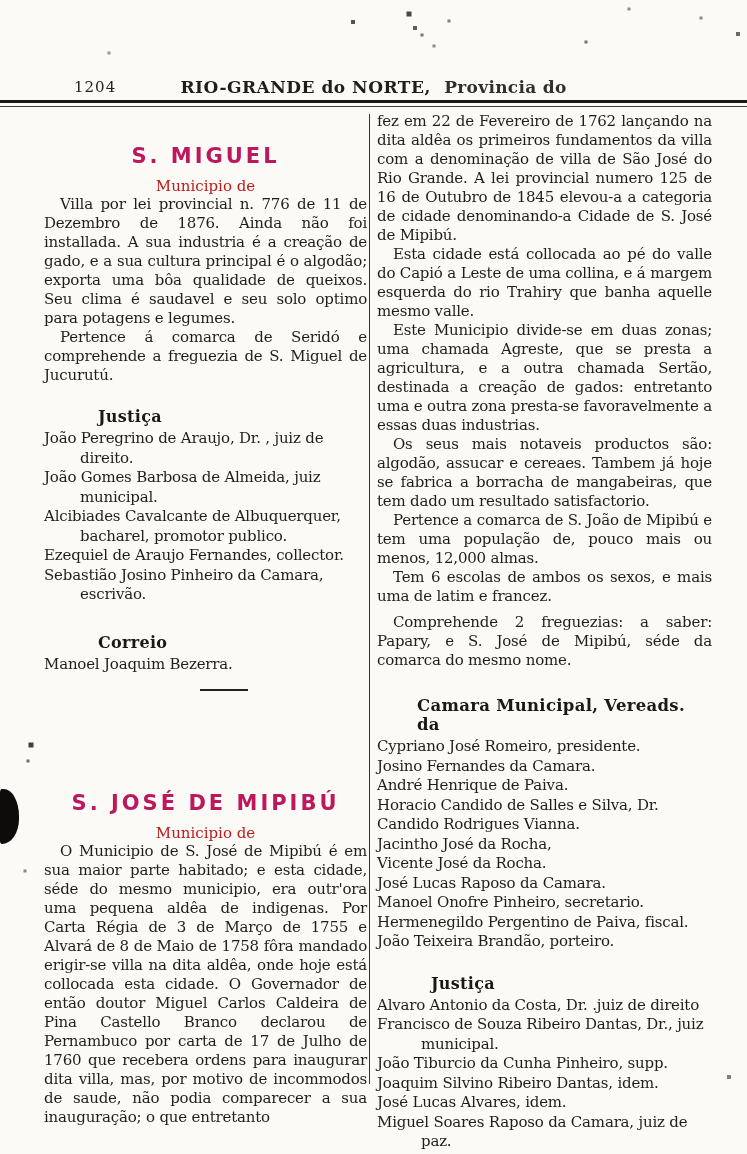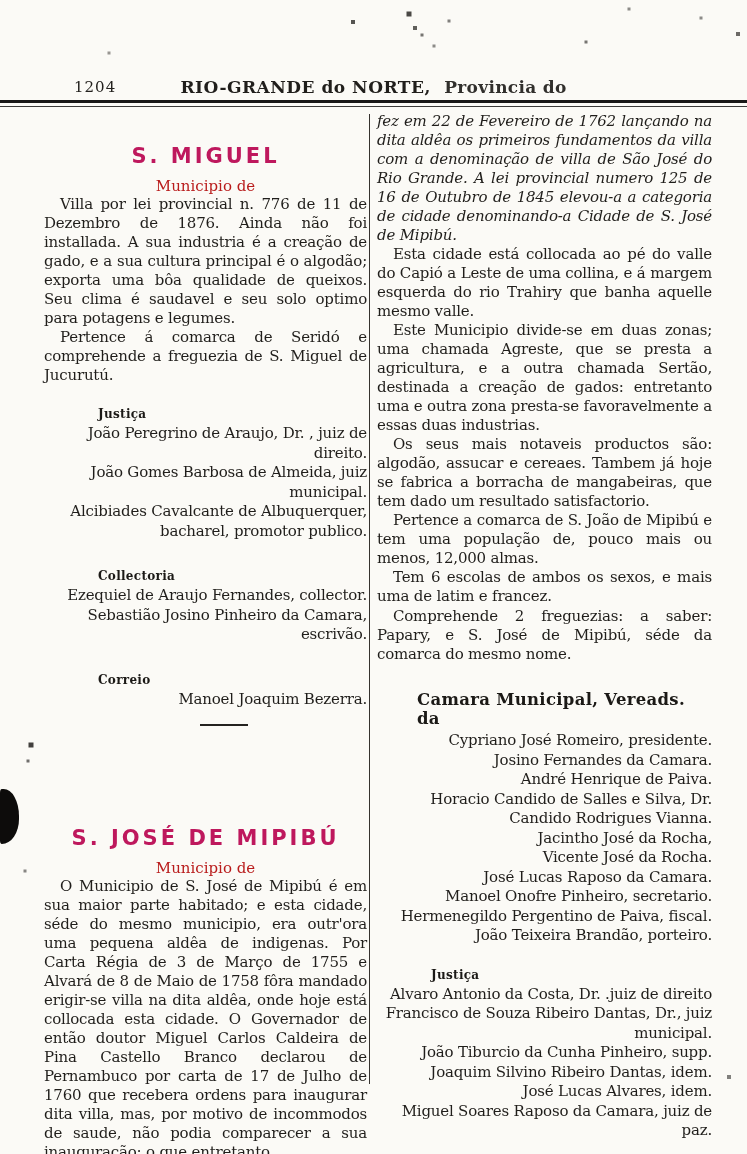--- a/index.html
+++ b/index.html
@@ -51,34 +51,34 @@
   .st2{margin-top:100px;}
   .sec-sub{
     text-align:center;font-size:15px;margin-top:9px;color:#b91c1c;
   }
   p.body{
     font-size:15px;line-height:19px;
     text-align:justify;text-justify:inter-word;
     margin:0;letter-spacing:-0.2px;
   }
   p.jpara{text-indent:16px;}
-  p.noindent{text-indent:0;font-style:italic;}
+  p.noindent{text-indent:0;}
   .firstpara{margin-top:17px;}
 
   .sub-head{
-    font-weight:bold;font-size:12px;color:#1b1916;
+    font-weight:bold;font-size:16px;color:#1b1916;
     margin:22px 0 3px 54px;letter-spacing:0.3px;
   }
   .sub-head.gap-lg{margin-top:28px;}
   .sub-head.camara{margin-left:40px;margin-top:26px;font-size:16.5px;}
 
   p.entry{
     font-size:15px;line-height:19.5px;margin:0;
     padding-left:36px;text-indent:-36px;
-    letter-spacing:-0.2px;text-align:right;
+    letter-spacing:-0.2px;text-align:left;
   }
   .col-right p.entry{padding-left:44px;text-indent:-44px;}
 
   .small-rule{
     width:48px;height:2px;background:#24221f;
     margin:15px 0 0 156px;
   }
 
   
   .ink-blot{
@@ -127,21 +127,20 @@
     <div class="sec-sub">Municipio de</div>
 
     <p class="body jpara firstpara">Villa por lei provincial n. 776 de 11 de Dezembro de 1876. Ainda não foi installada. A sua industria é a creação de gado, e a sua cultura principal é o algodão; exporta uma bôa qualidade de queixos. Seu clima é saudavel e seu solo optimo para potagens e legumes.</p>
     <p class="body jpara">Pertence á comarca de Seridó e comprehende a freguezia de S. Miguel de Jucurutú.</p>
 
     <div class="sub-head">Justiça</div>
     <p class="entry">João Peregrino de Araujo, Dr. , juiz de direito.</p>
     <p class="entry">João Gomes Barbosa de Almeida, juiz municipal.</p>
     <p class="entry">Alcibiades Cavalcante de Albuquerquer, bacharel, promotor publico.</p>
 
-    <div class="sub-head gap-lg">Collectoria</div>
     <p class="entry">Ezequiel de Araujo Fernandes, collector.</p>
     <p class="entry">Sebastião Josino Pinheiro da Camara, escrivão.</p>
 
     <div class="sub-head gap-lg">Correio</div>
     <p class="entry">Manoel Joaquim Bezerra.</p>
 
     <div class="small-rule"></div>
 
     <div class="sec-title st2">S. JOSÉ DE MIPIBÚ</div>
     <div class="sec-sub">Municipio de</div>
@@ -150,21 +149,21 @@
   </div>
 
   <div class="col col-right">
 
     <p class="body noindent">fez em 22 de Fevereiro de 1762 lançando na dita aldêa os primeiros fundamentos da villa com a denominação de villa de São José do Rio Grande. A lei provincial numero 125 de 16 de Outubro de 1845 elevou-a a categoria de cidade denominando-a Cidade de S. José de Mipibú.</p>
     <p class="body jpara">Esta cidade está collocada ao pé do valle do Capió a Leste de uma collina, e á margem esquerda do rio Trahiry que banha aquelle mesmo valle.</p>
     <p class="body jpara">Este Municipio divide-se em duas zonas; uma chamada Agreste, que se presta a agricultura, e a outra chamada Sertão, destinada a creação de gados: entretanto uma e outra zona presta-se favoravelmente a essas duas industrias.</p>
     <p class="body jpara">Os seus mais notaveis productos são: algodão, assucar e cereaes. Tambem já hoje se fabrica a borracha de mangabeiras, que tem dado um resultado satisfactorio.</p>
     <p class="body jpara">Pertence a comarca de S. João de Mipibú e tem uma população de, pouco mais ou menos, 12,000 almas.</p>
     <p class="body jpara">Tem 6 escolas de ambos os sexos, e mais uma de latim e francez.</p>
-    <p class="body jpara" style="margin-top:1px">Comprehende 2 freguezias: a saber: Papary, e S. José de Mipibú, séde da comarca do mesmo nome.</p>
+    <p class="body jpara" style="margin-top:7px">Comprehende 2 freguezias: a saber: Papary, e S. José de Mipibú, séde da comarca do mesmo nome.</p>
 
     <div class="sub-head camara">Camara Municipal, Vereads. da</div>
     <p class="entry">Cypriano José Romeiro, presidente.</p>
     <p class="entry">Josino Fernandes da Camara.</p>
     <p class="entry">André Henrique de Paiva.</p>
     <p class="entry">Horacio Candido de Salles e Silva, Dr.</p>
     <p class="entry">Candido Rodrigues Vianna.</p>
     <p class="entry">Jacintho José da Rocha,</p>
     <p class="entry">Vicente José da Rocha.</p>
     <p class="entry">José Lucas Raposo da Camara.</p>

